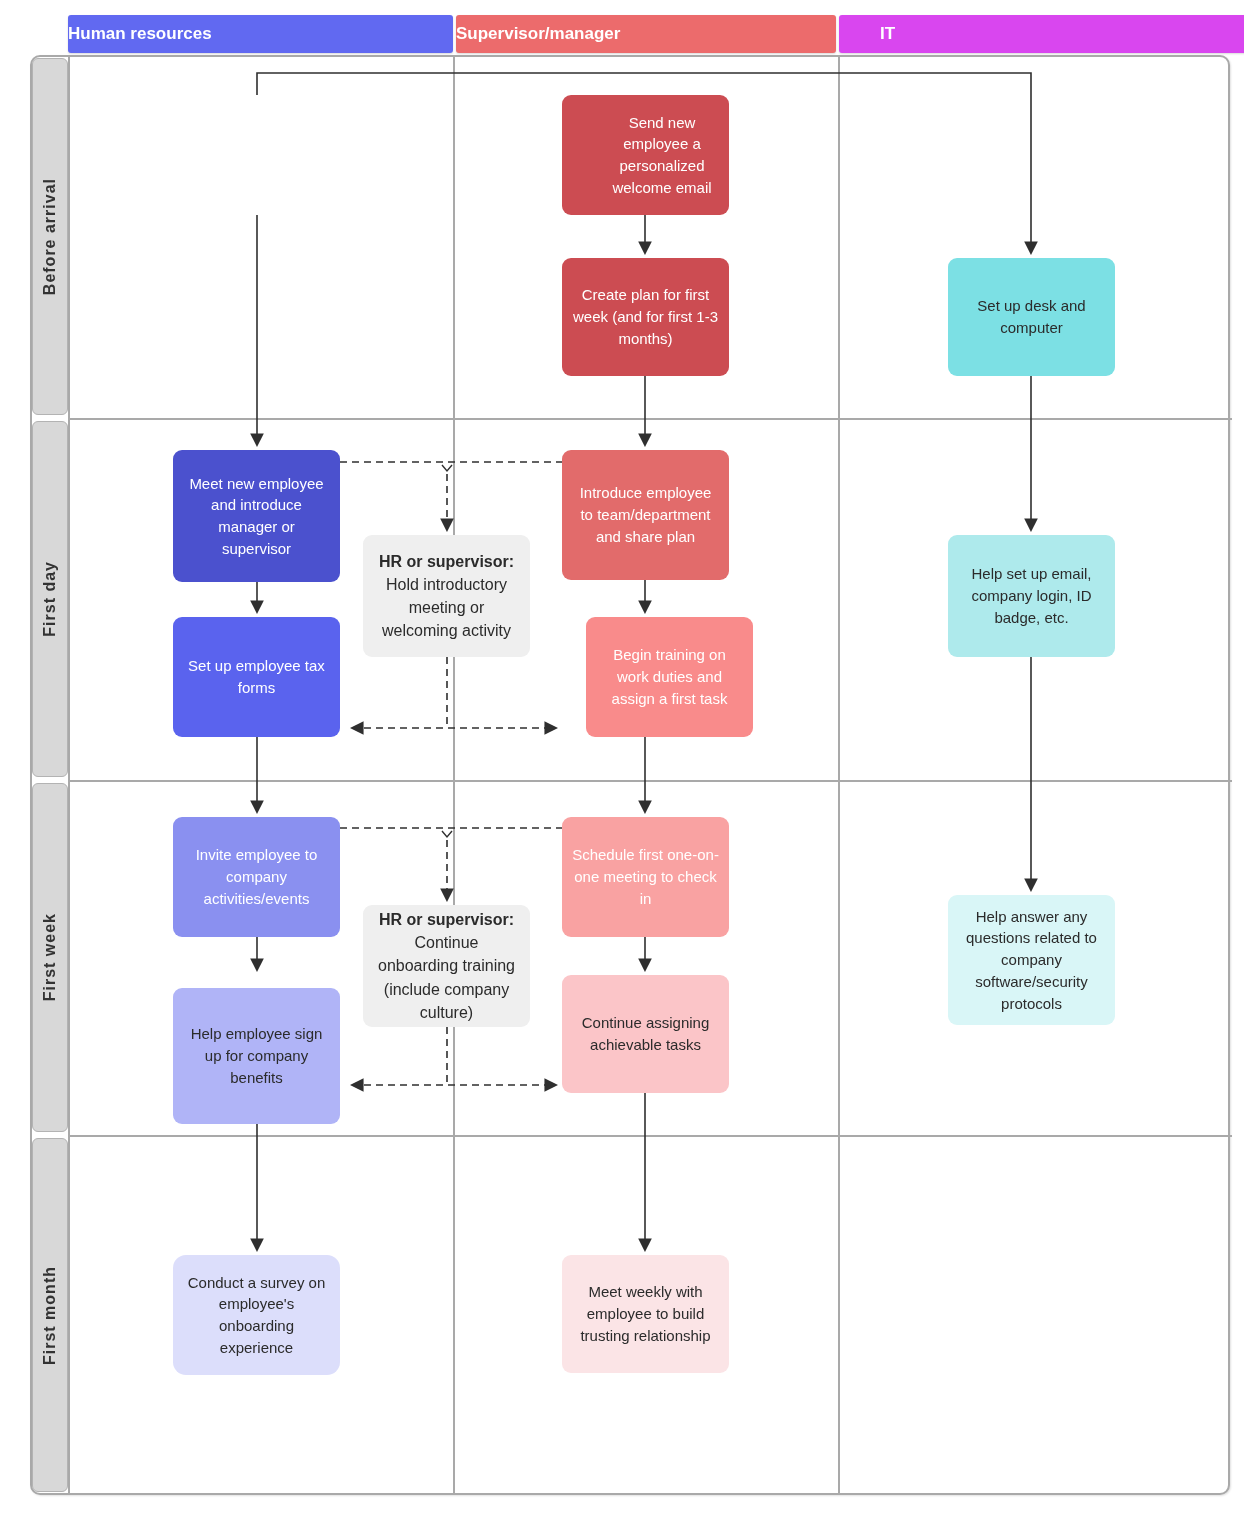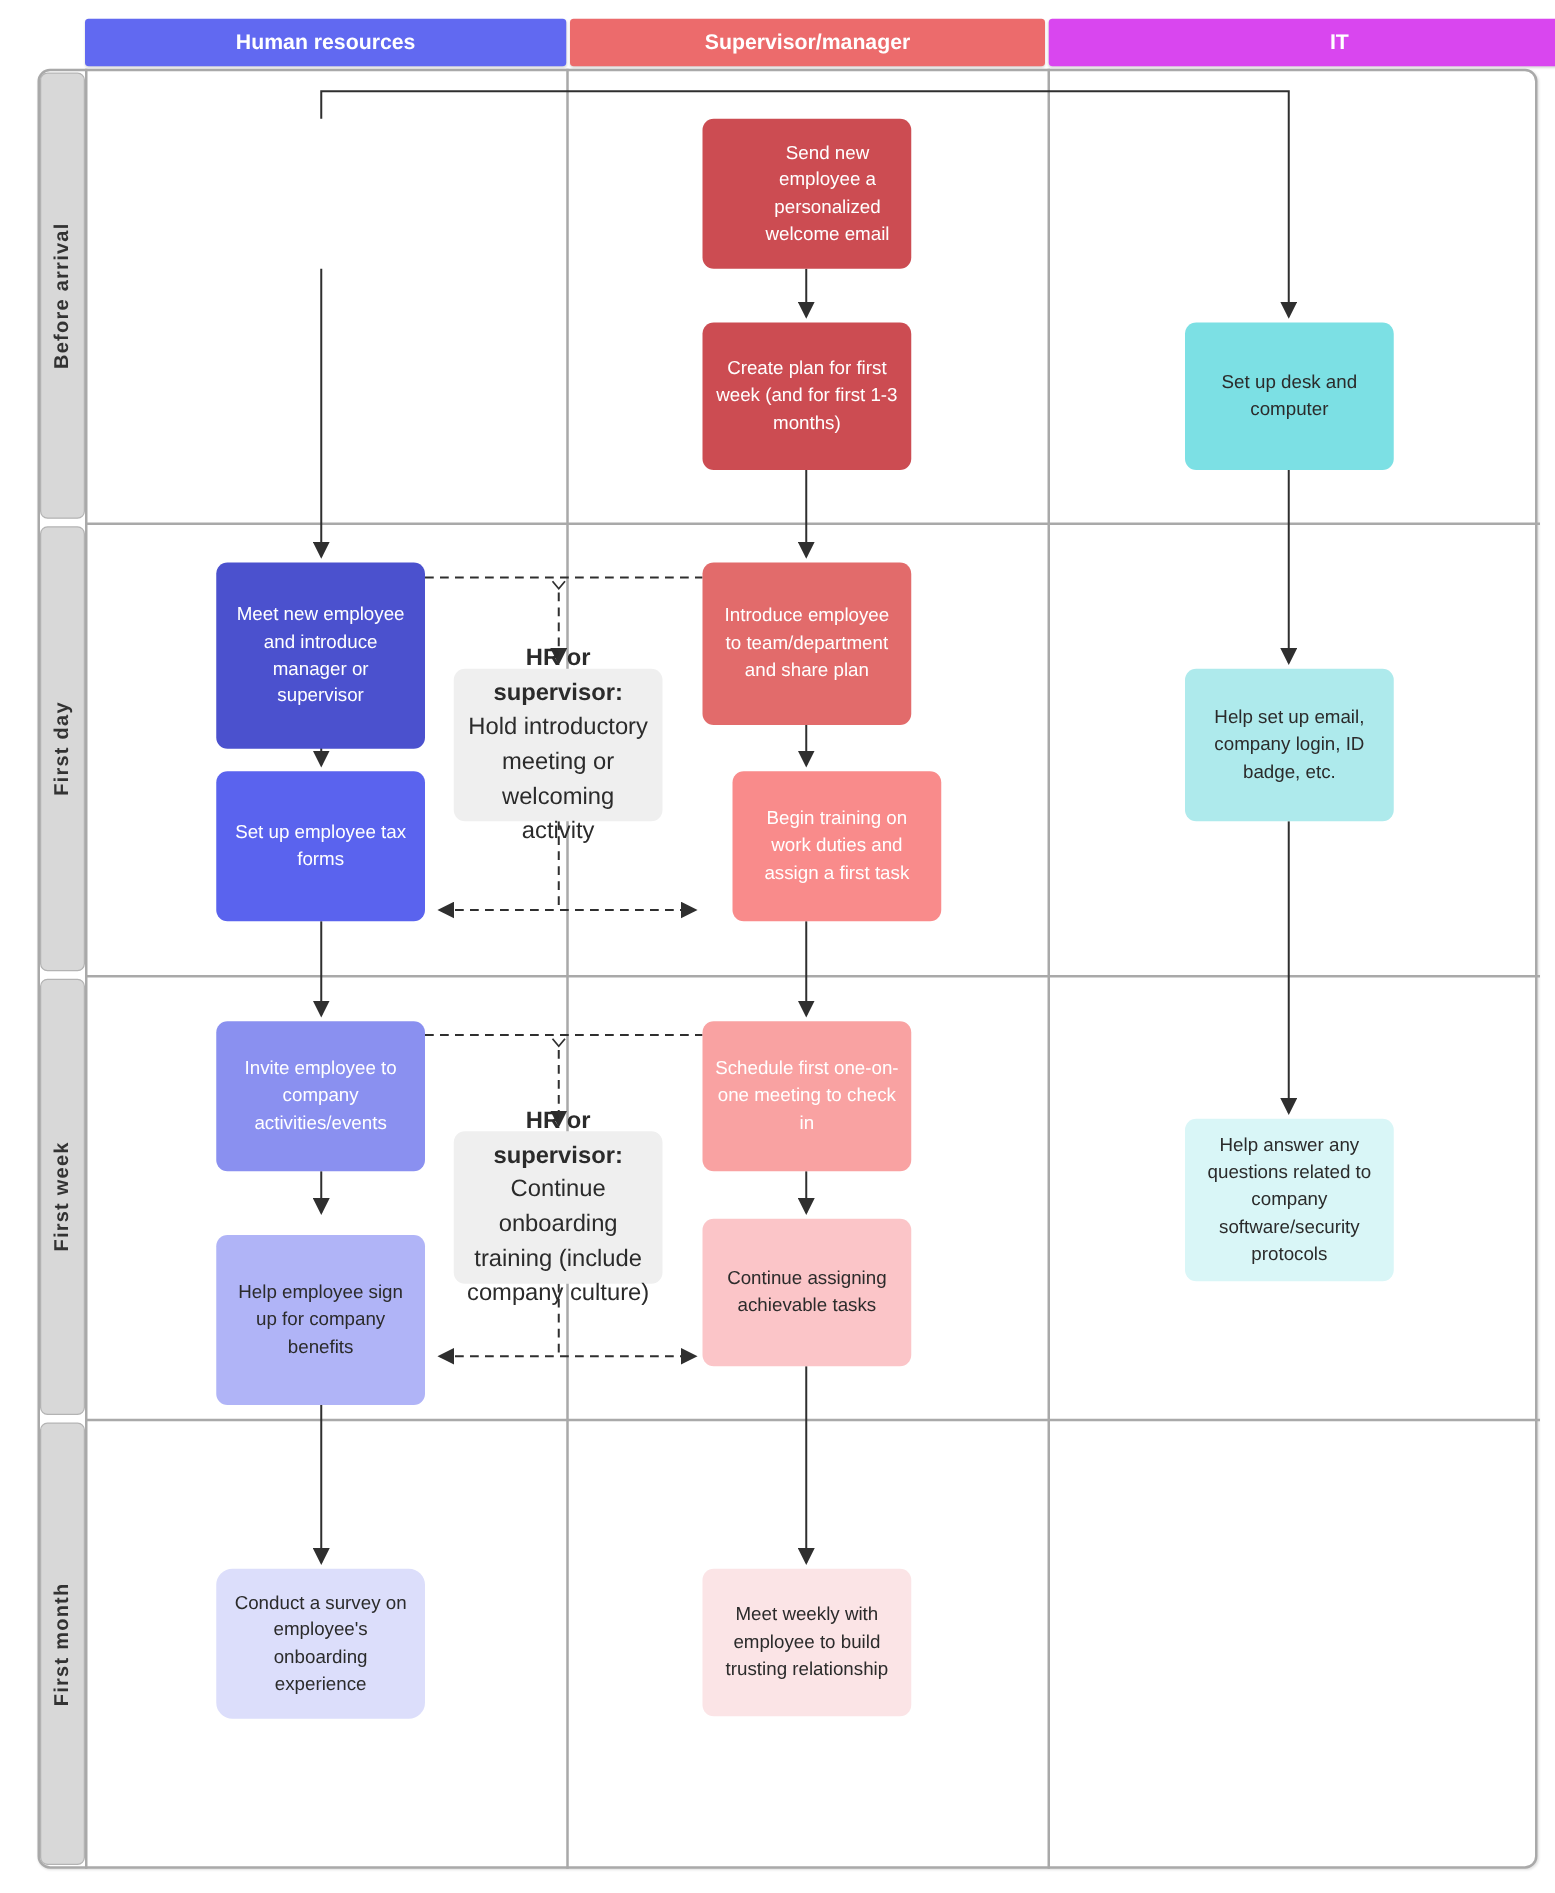--- a/index.html
+++ b/index.html
@@ -4,21 +4,21 @@
 <style>
   html,body { margin:0; padding:0; background:#ffffff; }
   .canvas {
     position:relative; width:1244px; height:1514px;
     font-family:"Liberation Sans", sans-serif;
     background:#ffffff; overflow:hidden;
   }
   
   .lanebar {
     position:absolute; top:15px; height:38px;
-    display:flex; align-items:center; justify-content:center;
+    display:flex; align-items:center; 
     color:#ffffff; font-weight:bold; font-size:17px;
     border-radius:3px; box-shadow:0 1px 2px rgba(0,0,0,0.15);
   }
   .lanebar.hr  { left:68px;  width:385px; }
   .lanebar.sup { left:456px; width:380px; }
   .lanebar.it  { left:839px; width:383px; }
   
   .frame {
     position:absolute; left:30px; top:55px; width:1200px; height:1440px;
     border:2px solid #a9a9a9; border-radius:10px; background:#ffffff;
@@ -37,21 +37,21 @@
     writing-mode:vertical-rl; transform:rotate(180deg);
     font-weight:bold; font-size:16px; color:#333333; letter-spacing:1px;
     white-space:nowrap;
   }
   
   .node {
     position:absolute; width:167px; border-radius:9px;
     display:flex; align-items:center; justify-content:center; text-align:center;
     font-size:15px; line-height:1.45; padding:8px 10px; box-sizing:border-box;
   }
-  .note { font-size:19px;justify-content:center; }
+  .note { font-size:16px;justify-content:center; }
   .note .ttl { font-weight:bold; display:block; }
   
   svg.connectors { position:absolute; left:0; top:0; pointer-events:none; }
 </style>
 </head>
 <body>
 
 <div class="canvas">
 
   <div class="lanebar hr" style="background-color: rgb(97, 105, 241);">
@@ -119,21 +119,21 @@
       <path d="M447,840 L447,900" marker-end="url(#arr)"></path>
       <path d="M447,1027 L447,1085"></path>
       <path d="M352,1085 L556,1085" marker-start="url(#arr)" marker-end="url(#arr)"></path>
     </g>
     <g stroke="#2f2f2f" stroke-width="1.4" fill="none">
       <polyline points="442,465 447,471 452,465"></polyline>
       <polyline points="442,831 447,837 452,831"></polyline>
     </g>
   </svg>
 
-  <div class="node" style="left: 173px; top: 450px; height: 149px; background-color: rgb(75, 81, 206); color: rgb(255, 255, 255);">Meet new employee and introduce manager or supervisor</div>
+  <div class="node" style="left: 173px; top: 450px; height: 132px; background-color: rgb(75, 81, 206); color: rgb(255, 255, 255);">Meet new employee and introduce manager or supervisor</div>
   <div class="node" style="left: 173px; top: 617px; height: 120px; background-color: rgb(90, 99, 238); color: rgb(255, 255, 255);">Set up employee tax forms</div>
   <div class="node" style="left: 173px; top: 817px; height: 120px; background-color: rgb(138, 144, 240); color: rgb(255, 255, 255);">Invite employee to company activities/events</div>
   <div class="node" style="left: 173px; top: 956px; height: 136px; background-color: rgb(176, 180, 247); color: rgb(43, 43, 43); margin-top: 32px;">Help employee sign up for company benefits</div>
   <div class="node" style="left: 173px; top: 1255px; height: 120px; background-color: rgb(220, 222, 251); color: rgb(43, 43, 43); border-radius: 13px;">Conduct a survey on employee's onboarding experience</div>
 
   <div class="node" style="left: 562px; top: 95px; height: 120px; background-color: rgb(204, 76, 82); color: rgb(255, 255, 255); padding-left: 43px;">Send new employee a personalized welcome email</div>
   <div class="node" style="left: 562px; top: 258px; height: 118px; background-color: rgb(204, 76, 82); color: rgb(255, 255, 255);">Create plan for first week (and for first 1-3 months)</div>
   <div class="node" style="left: 562px; top: 450px; height: 130px; background-color: rgb(226, 107, 107); color: rgb(255, 255, 255);">Introduce employee to team/department and share plan</div>
   <div class="node" style="left: 586px; top: 617px; height: 120px; background-color: rgb(249, 139, 139); color: rgb(255, 255, 255);">Begin training on work duties and assign a first task</div>
   <div class="node" style="left: 562px; top: 817px; height: 120px; background-color: rgb(249, 162, 162); color: rgb(255, 255, 255);">Schedule first one-on-one meeting to check in</div>

